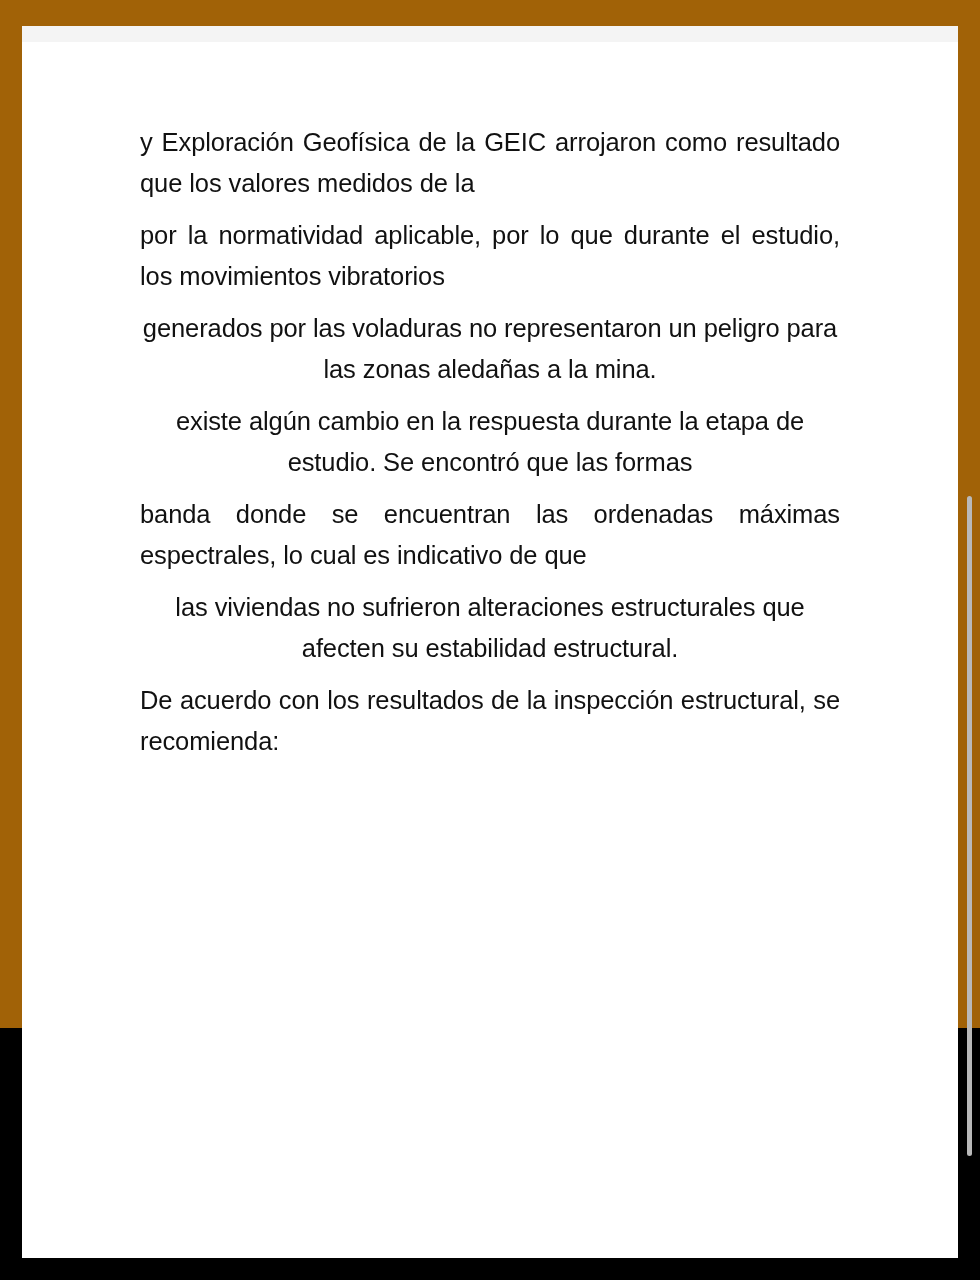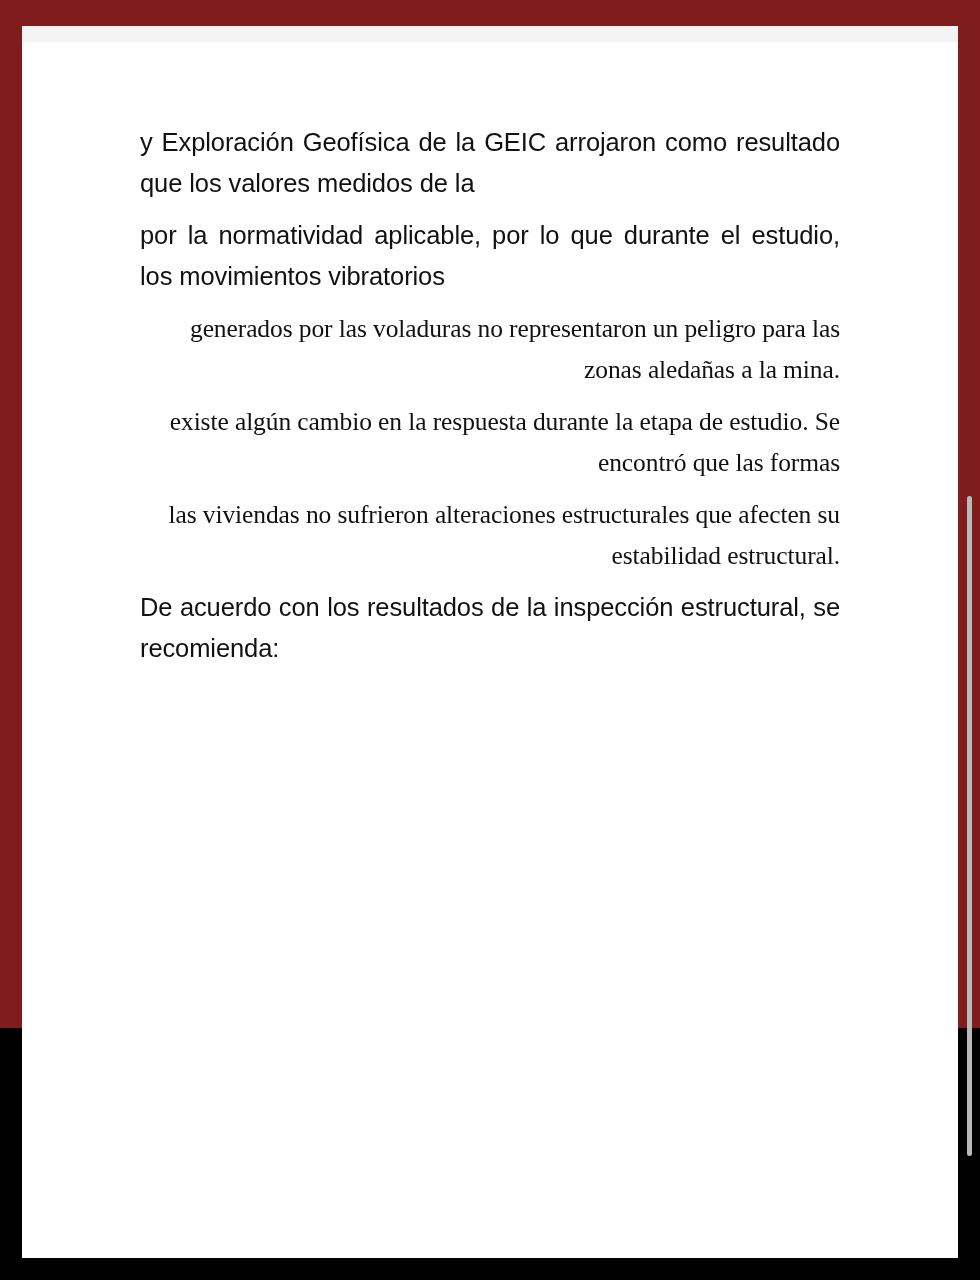--- a/index.html
+++ b/index.html
@@ -11,21 +11,21 @@
     width: 980px;
     height: 1280px;
     overflow: hidden;
     font-family: "Liberation Sans", sans-serif;
   }
 
   .screen {
     position: relative;
     width: 980px;
     height: 1028px;
-    background: #7f1d1d;
+    background: #a16207;
     box-sizing: border-box;
   }
 
   
   .page-sheet {
     position: absolute;
     left: 22px;
     top: 26px;
     width: 936px;
     height: 1232px;
@@ -58,22 +58,21 @@
     line-height: 41px;
     margin: 0 0 11px 0;
     font-family: "Liberation Sans", sans-serif;
     letter-spacing: -0.1px;
   }
   .para.justify {
     text-align: justify;
     text-align-last: left;
   }
   .para.left {
-    text-align: right;
-    font-family: Liberation Serif, serif;
+    text-align: center;
   }
 
   
   .scrollbar-track {
     position: absolute;
     right: 4px;
     top: 26px;
     width: 5px;
     height: 1232px;
     background: transparent;
@@ -94,20 +93,21 @@
 <div class="screen">
 
   <div class="page-sheet">
     <div class="top-strip"></div>
 
     <div class="doc-body">
       <p class="para justify">y Exploración Geofísica de la GEIC arrojaron como resultado que los valores medidos de la</p>
       <p class="para justify">por la normatividad aplicable, por lo que durante el estudio, los movimientos vibratorios</p>
       <p class="para left">generados por las voladuras no representaron un peligro para las zonas aledañas a la mina.</p>
       <p class="para left">existe algún cambio en la respuesta durante la etapa de estudio. Se encontró que las formas</p>
+      <p class="para justify">banda donde se encuentran las ordenadas máximas espectrales, lo cual es indicativo de que</p>
       <p class="para left">las viviendas no sufrieron alteraciones estructurales que afecten su estabilidad estructural.</p>
       <p class="para justify">De acuerdo con los resultados de la inspección estructural, se recomienda:</p>
     </div>
   </div>
 
   <div class="scrollbar-track">
     <div class="scrollbar-thumb"></div>
   </div>
 
 </div>

